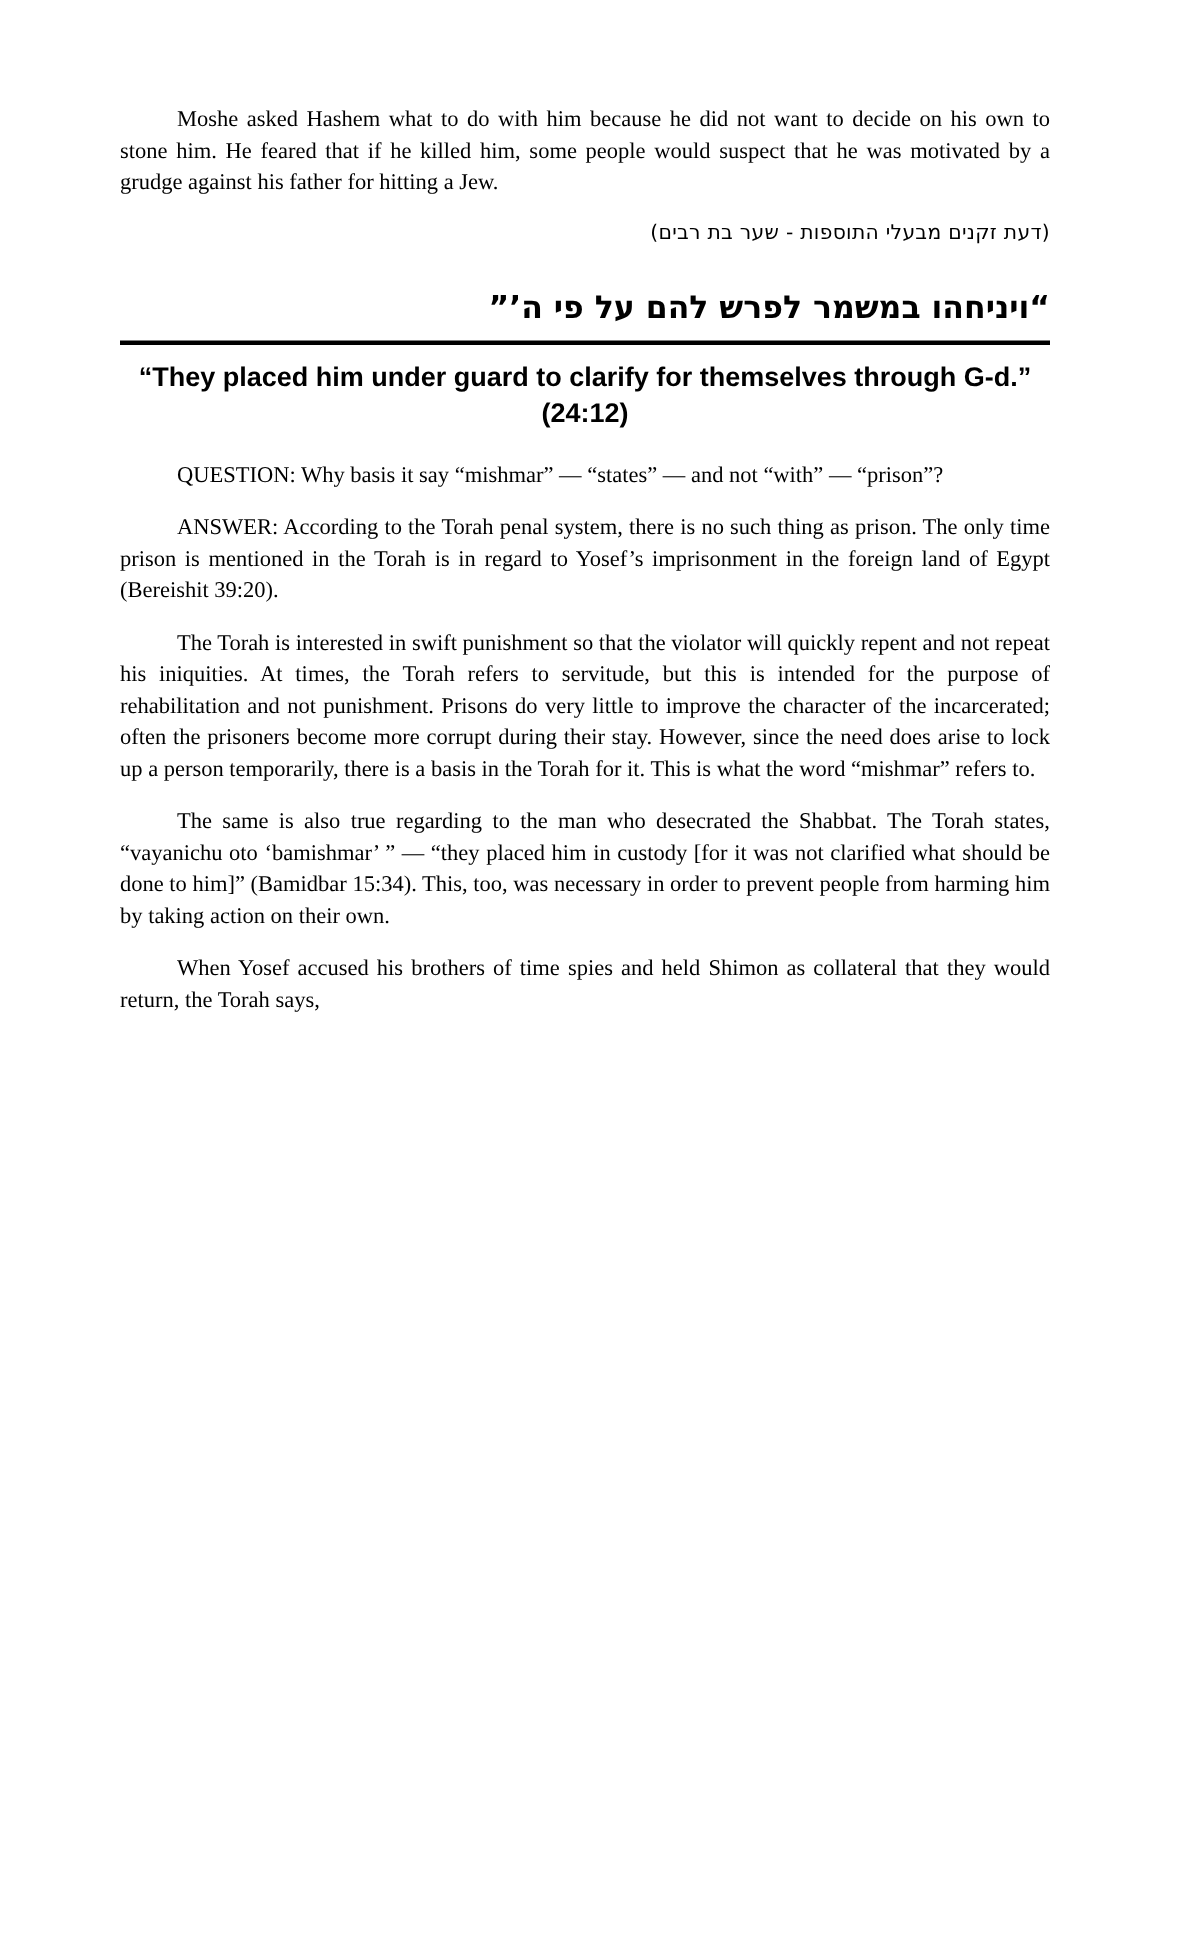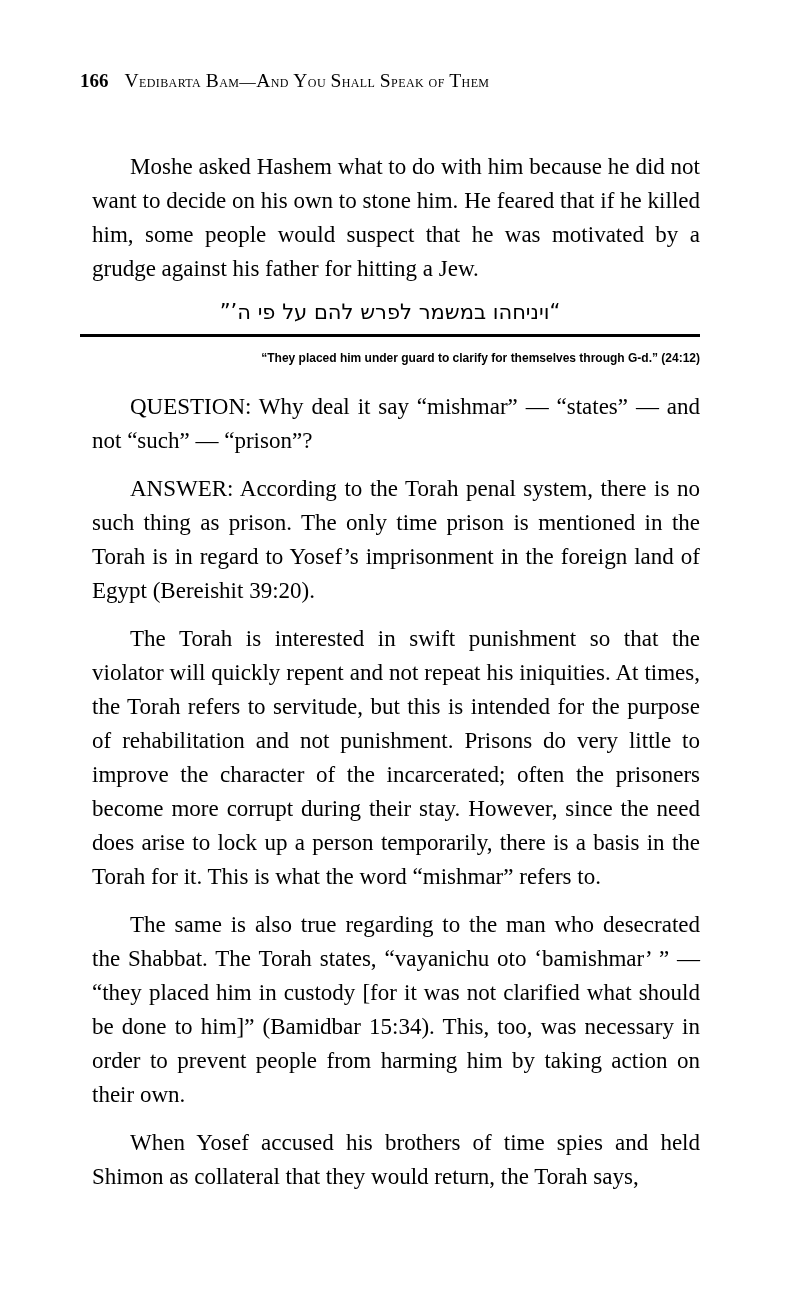--- a/index.html
+++ b/index.html
@@ -39,82 +39,77 @@
   .runtitle {
     font-family: "Liberation Serif", serif;
     font-size: 16.5px;
     font-variant: small-caps;
     letter-spacing: 0.4px;
   }
   .runtitle .cap { font-size: 19.5px; }
 
   
   p.body {
-    font-size: 23px;
-    line-height: 34px;
+    font-size: 15px;
+    line-height: 21px;
     text-align: justify;
     text-justify: inter-word;
-    margin: 0 0 14px 12px;
+    margin: 0 0 14px 0;
     text-indent: 38px;
     hyphens: none;
   }
   .it { }
 
   
   .source {
     direction: rtl;
     text-align: right;
     font-size: 13.5px;
     font-family: "DejaVu Sans", sans-serif;
     margin: 6px 0 30px 0;
     letter-spacing: 0.2px;
   }
 
   
   .verse-heb {
     direction: rtl;
-    text-align: center;
+    text-align: right;
     font-family: "DejaVu Sans", sans-serif;
-    font-weight: normal;
+    font-weight: bold;
     font-size: 21px;
     margin: 0 0 10px 0;
   }
   .rule {
     border-top: 3px solid #000;
     margin: 0 0 9px 0;
   }
   .verse-eng {
     font-family: "Liberation Sans", sans-serif;
     font-weight: bold;
-    font-size: 12px;
+    font-size: 18px;
     line-height: 24px;
     margin: 0 0 20px 0;
-    text-align: right;
+    text-align: center;
   }
 </style>
 </head>
 <body>
 
 <div class="page">
 
-  <div class="runhead">
-    <span class="folio">166</span>
-    <span class="runtitle">
-      <span class="cap">V</span>edibarta <span class="cap">B</span>am—<span class="cap">A</span>nd <span class="cap">Y</span>ou <span class="cap">S</span>hall <span class="cap">S</span>peak of <span class="cap">T</span>hem
-    </span>
-  </div>
 
   <p class="body">Moshe asked Hashem what to do with him because he did not want to decide on his own to stone him. He feared that if he killed him, some people would suspect that he was motivated by a grudge against his father for hitting a Jew.</p>
 
+  <div class="source">(דעת זקנים מבעלי התוספות - שער בת רבים)</div>
 
   <div class="verse-heb">“ויניחהו במשמר לפרש להם על פי ה’”</div>
   <div class="rule"></div>
   <div class="verse-eng">“They placed him under guard to clarify for themselves through G-d.” (24:12)</div>
 
-  <p class="body"><span>QUESTION:</span><span> Why deal it say </span><span class="it">“mishmar”</span><span> — “states” — and not </span><span class="it">“such”</span><span> — “prison”?</span></p>
+  <p class="body"><span>QUESTION:</span><span> Why basis it say </span><span class="it">“mishmar”</span><span> — “states” — and not </span><span class="it">“with”</span><span> — “prison”?</span></p>
 
   <p class="body"><span>ANSWER:</span><span> According to the Torah penal system, there is no such thing as prison. The only time prison is mentioned in the Torah is in regard to Yosef’s imprisonment in the foreign land of Egypt (</span><span class="it">Bereishit</span><span> 39:20).</span></p>
 
   <p class="body"><span>The Torah is interested in swift punishment so that the violator will quickly repent and not repeat his iniquities. At times, the Torah refers to servitude, but this is intended for the purpose of rehabilitation and not punishment. Prisons do very little to improve the character of the incarcerated; often the prisoners become more corrupt during their stay. However, since the need does arise to lock up a person </span><span class="it">temporarily</span><span>, there is a basis in the Torah for it. This is what the word </span><span class="it">“mishmar”</span><span> refers to.</span></p>
 
 
   <p class="body"><span>The same is also true regarding to the man who desecrated the </span><span class="it">Shabbat</span><span>. The Torah states, </span><span class="it">“vayanichu oto ‘bamishmar’ ”</span><span> — “they placed him in custody [for it was not clarified what should be done to him]” (</span><span class="it">Bamidbar</span><span> 15:34). This, too, was necessary in order to prevent people from harming him by taking action on their own.</span></p>
 
   <p class="body">When Yosef accused his brothers of time spies and held Shimon as collateral that they would return, the Torah says,</p>
 

